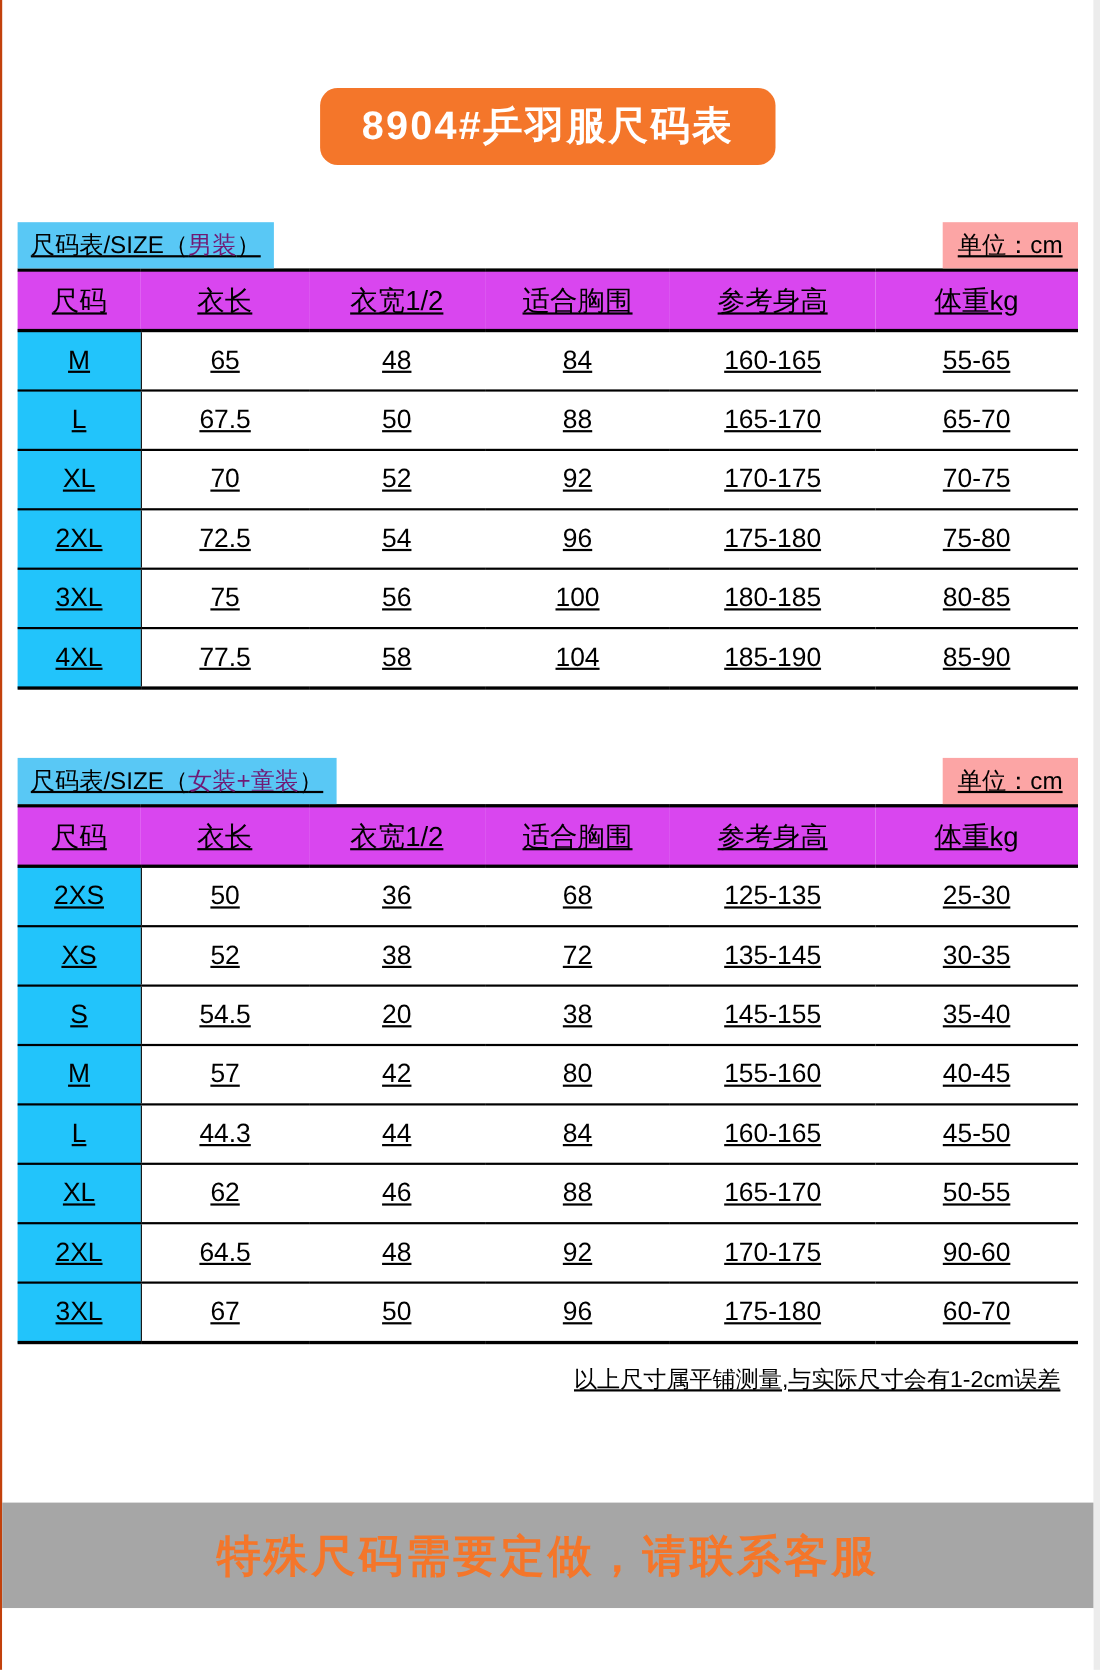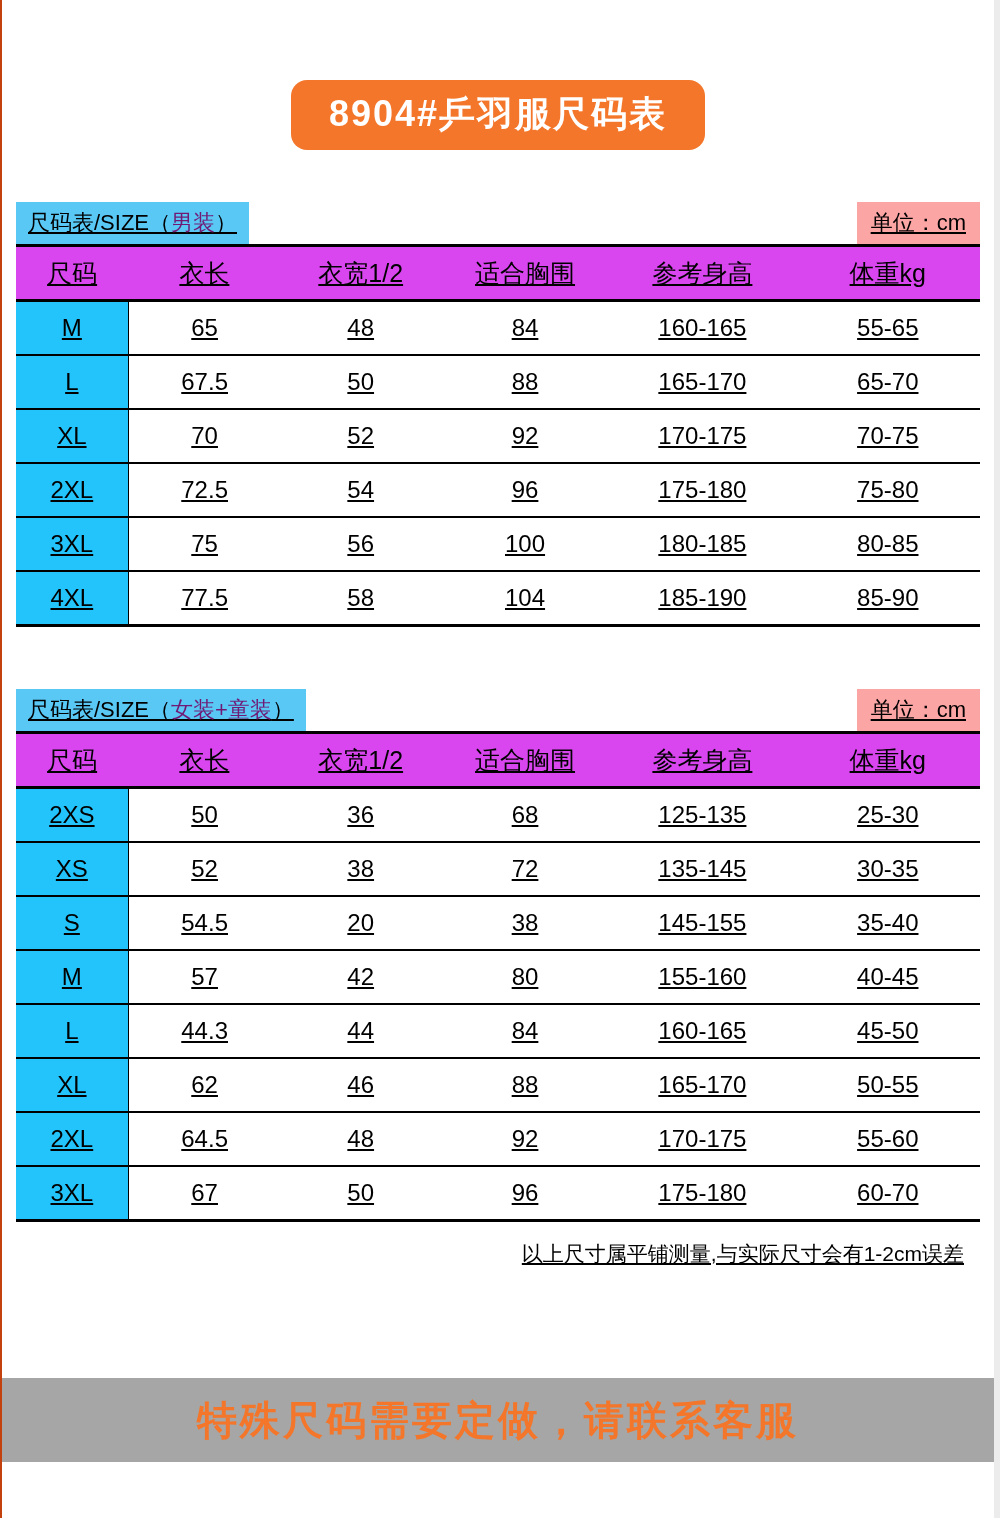--- a/index.html
+++ b/index.html
@@ -118,21 +118,21 @@
     margin: 18px 16px 0 0;
     letter-spacing: 0px;
   }
 
   
   .footer {
     position: absolute;
     left: 0;
     right: 0;
     bottom: 56px;
-    height: 84px;
+    height: 96px;
     background: #a6a6a6;
     display: flex;
     align-items: center;
     justify-content: center;
   }
   .footer-text {
     color: #f4762a;
     font-size: 40px;
     font-weight: bold;
     letter-spacing: 3px;
@@ -310,21 +310,21 @@
           <td>88</td>
           <td>165-170</td>
           <td>50-55</td>
         </tr>
         <tr>
           <td class="sz">2XL</td>
           <td>64.5</td>
           <td>48</td>
           <td>92</td>
           <td>170-175</td>
-          <td>55-60</td>
+          <td>90-60</td>
         </tr>
         <tr>
           <td class="sz">3XL</td>
           <td>67</td>
           <td>50</td>
           <td>96</td>
           <td>175-180</td>
           <td>60-70</td>
         </tr>
       </tbody>

